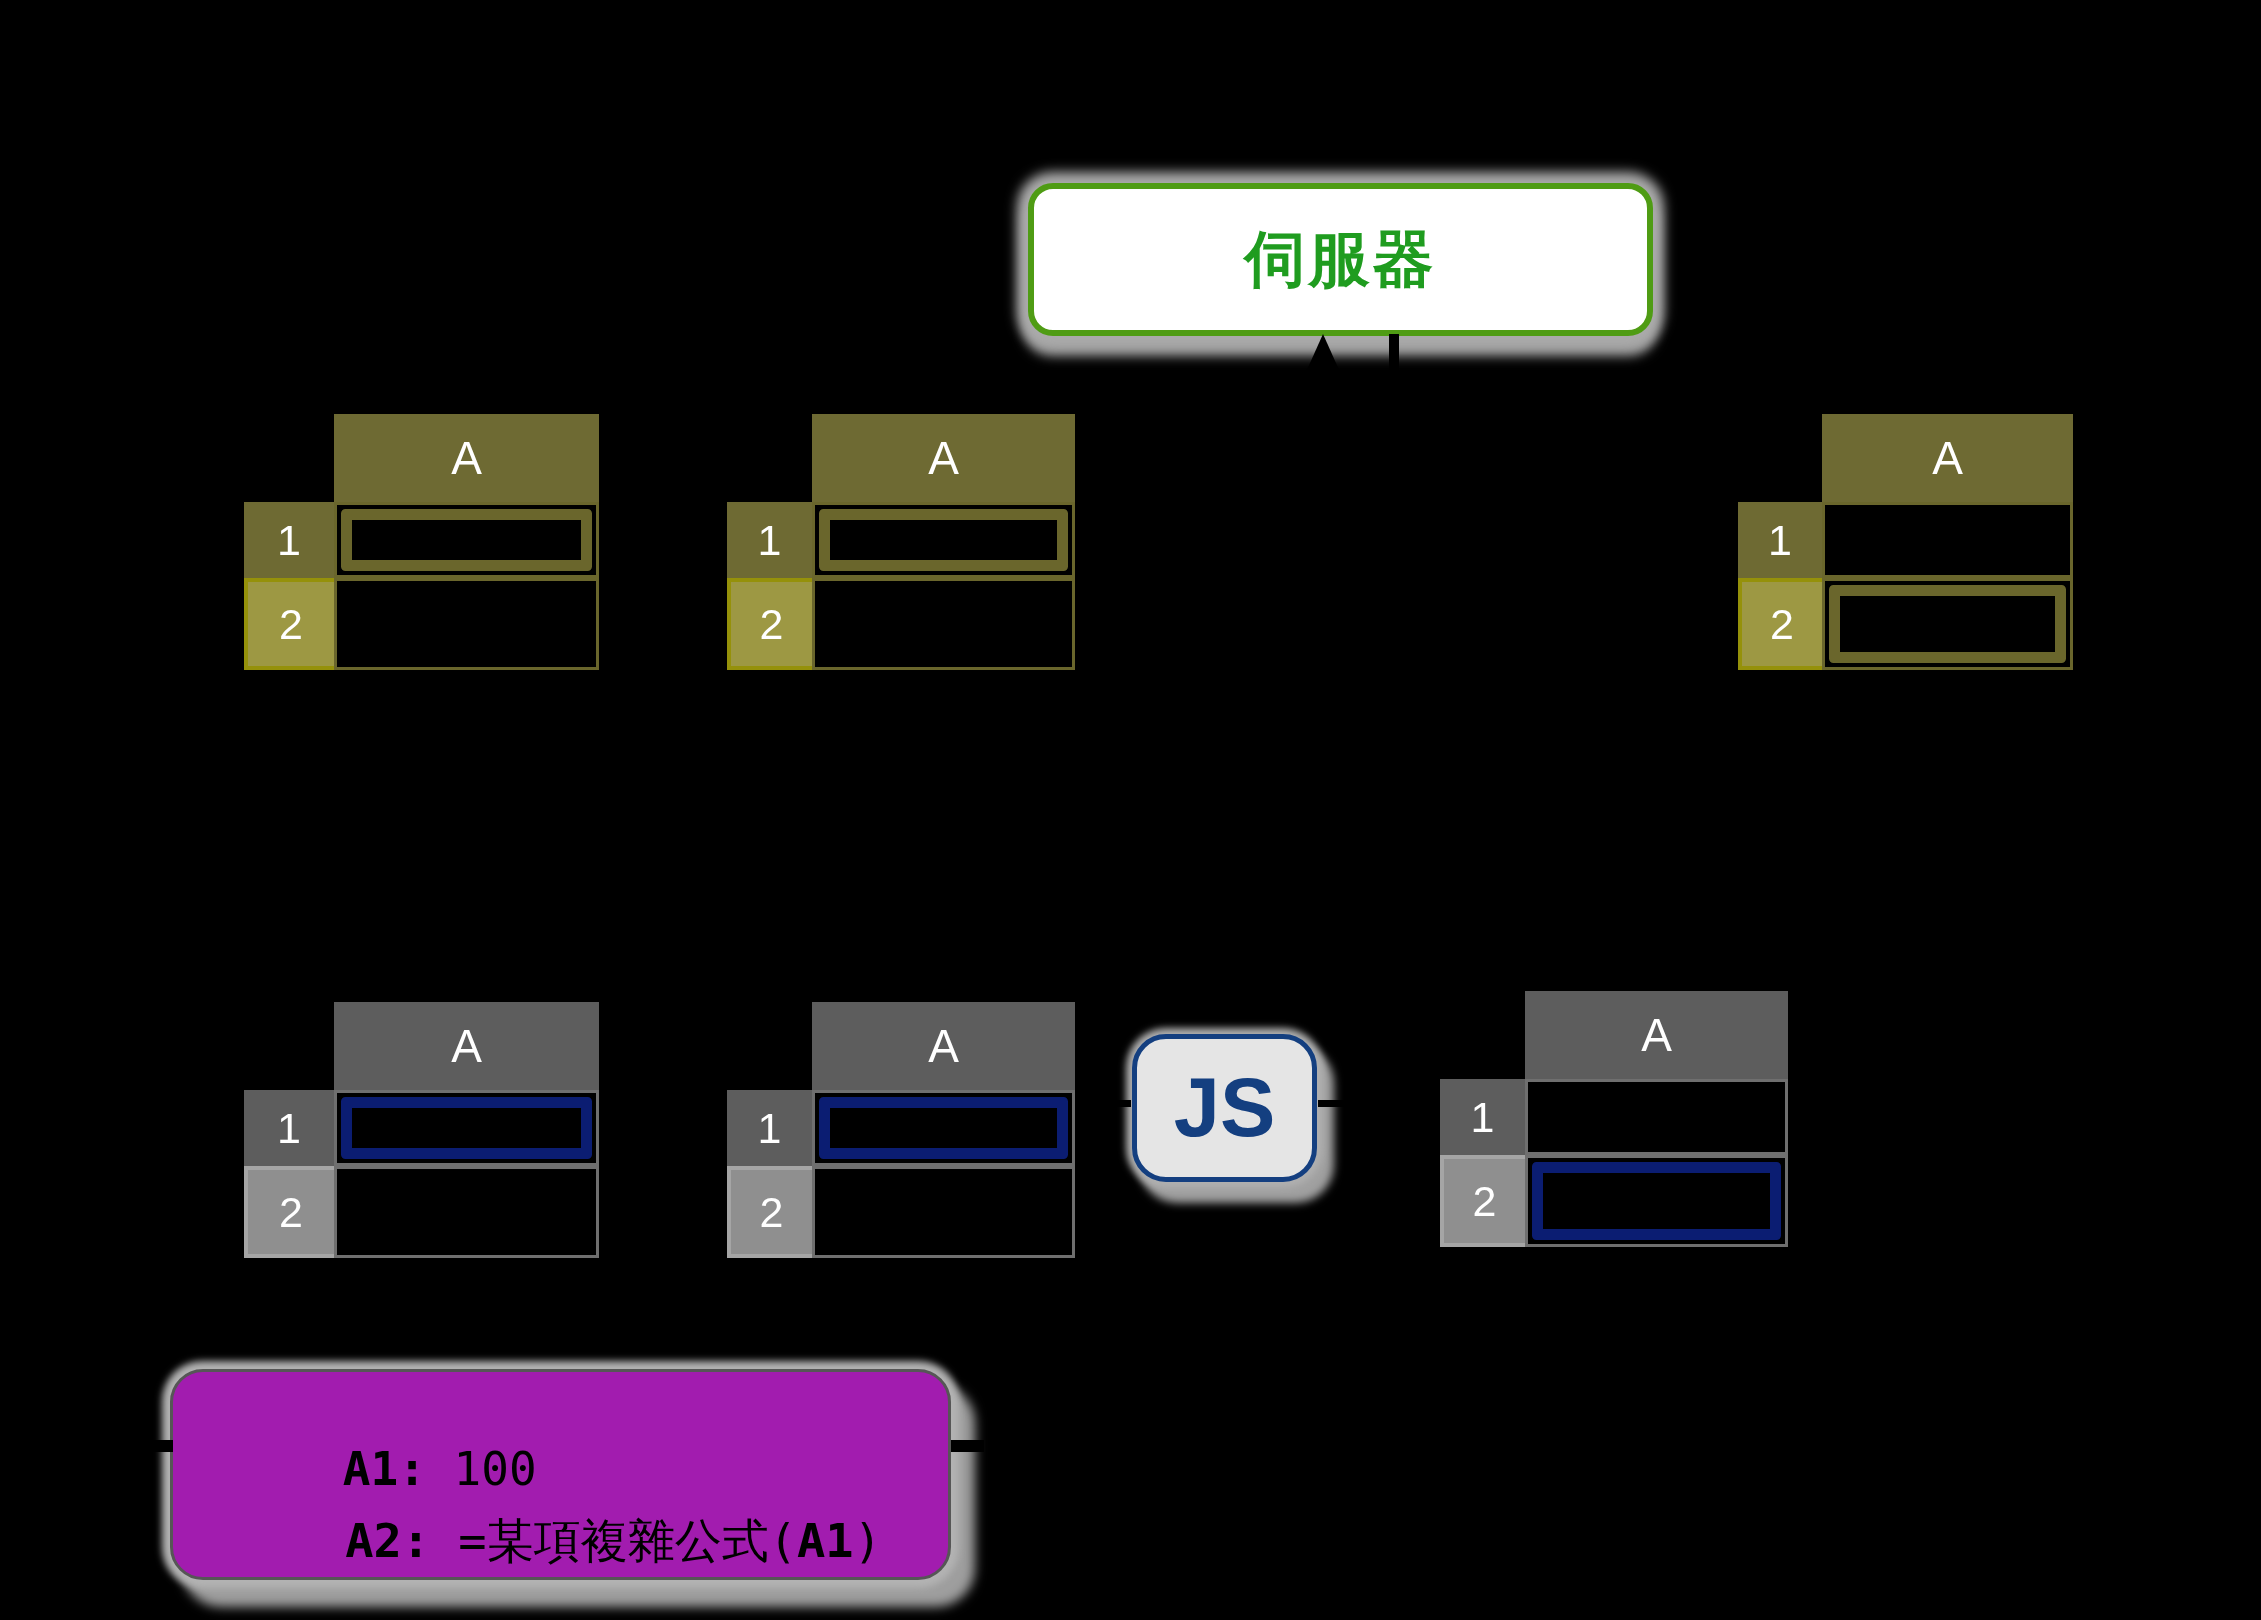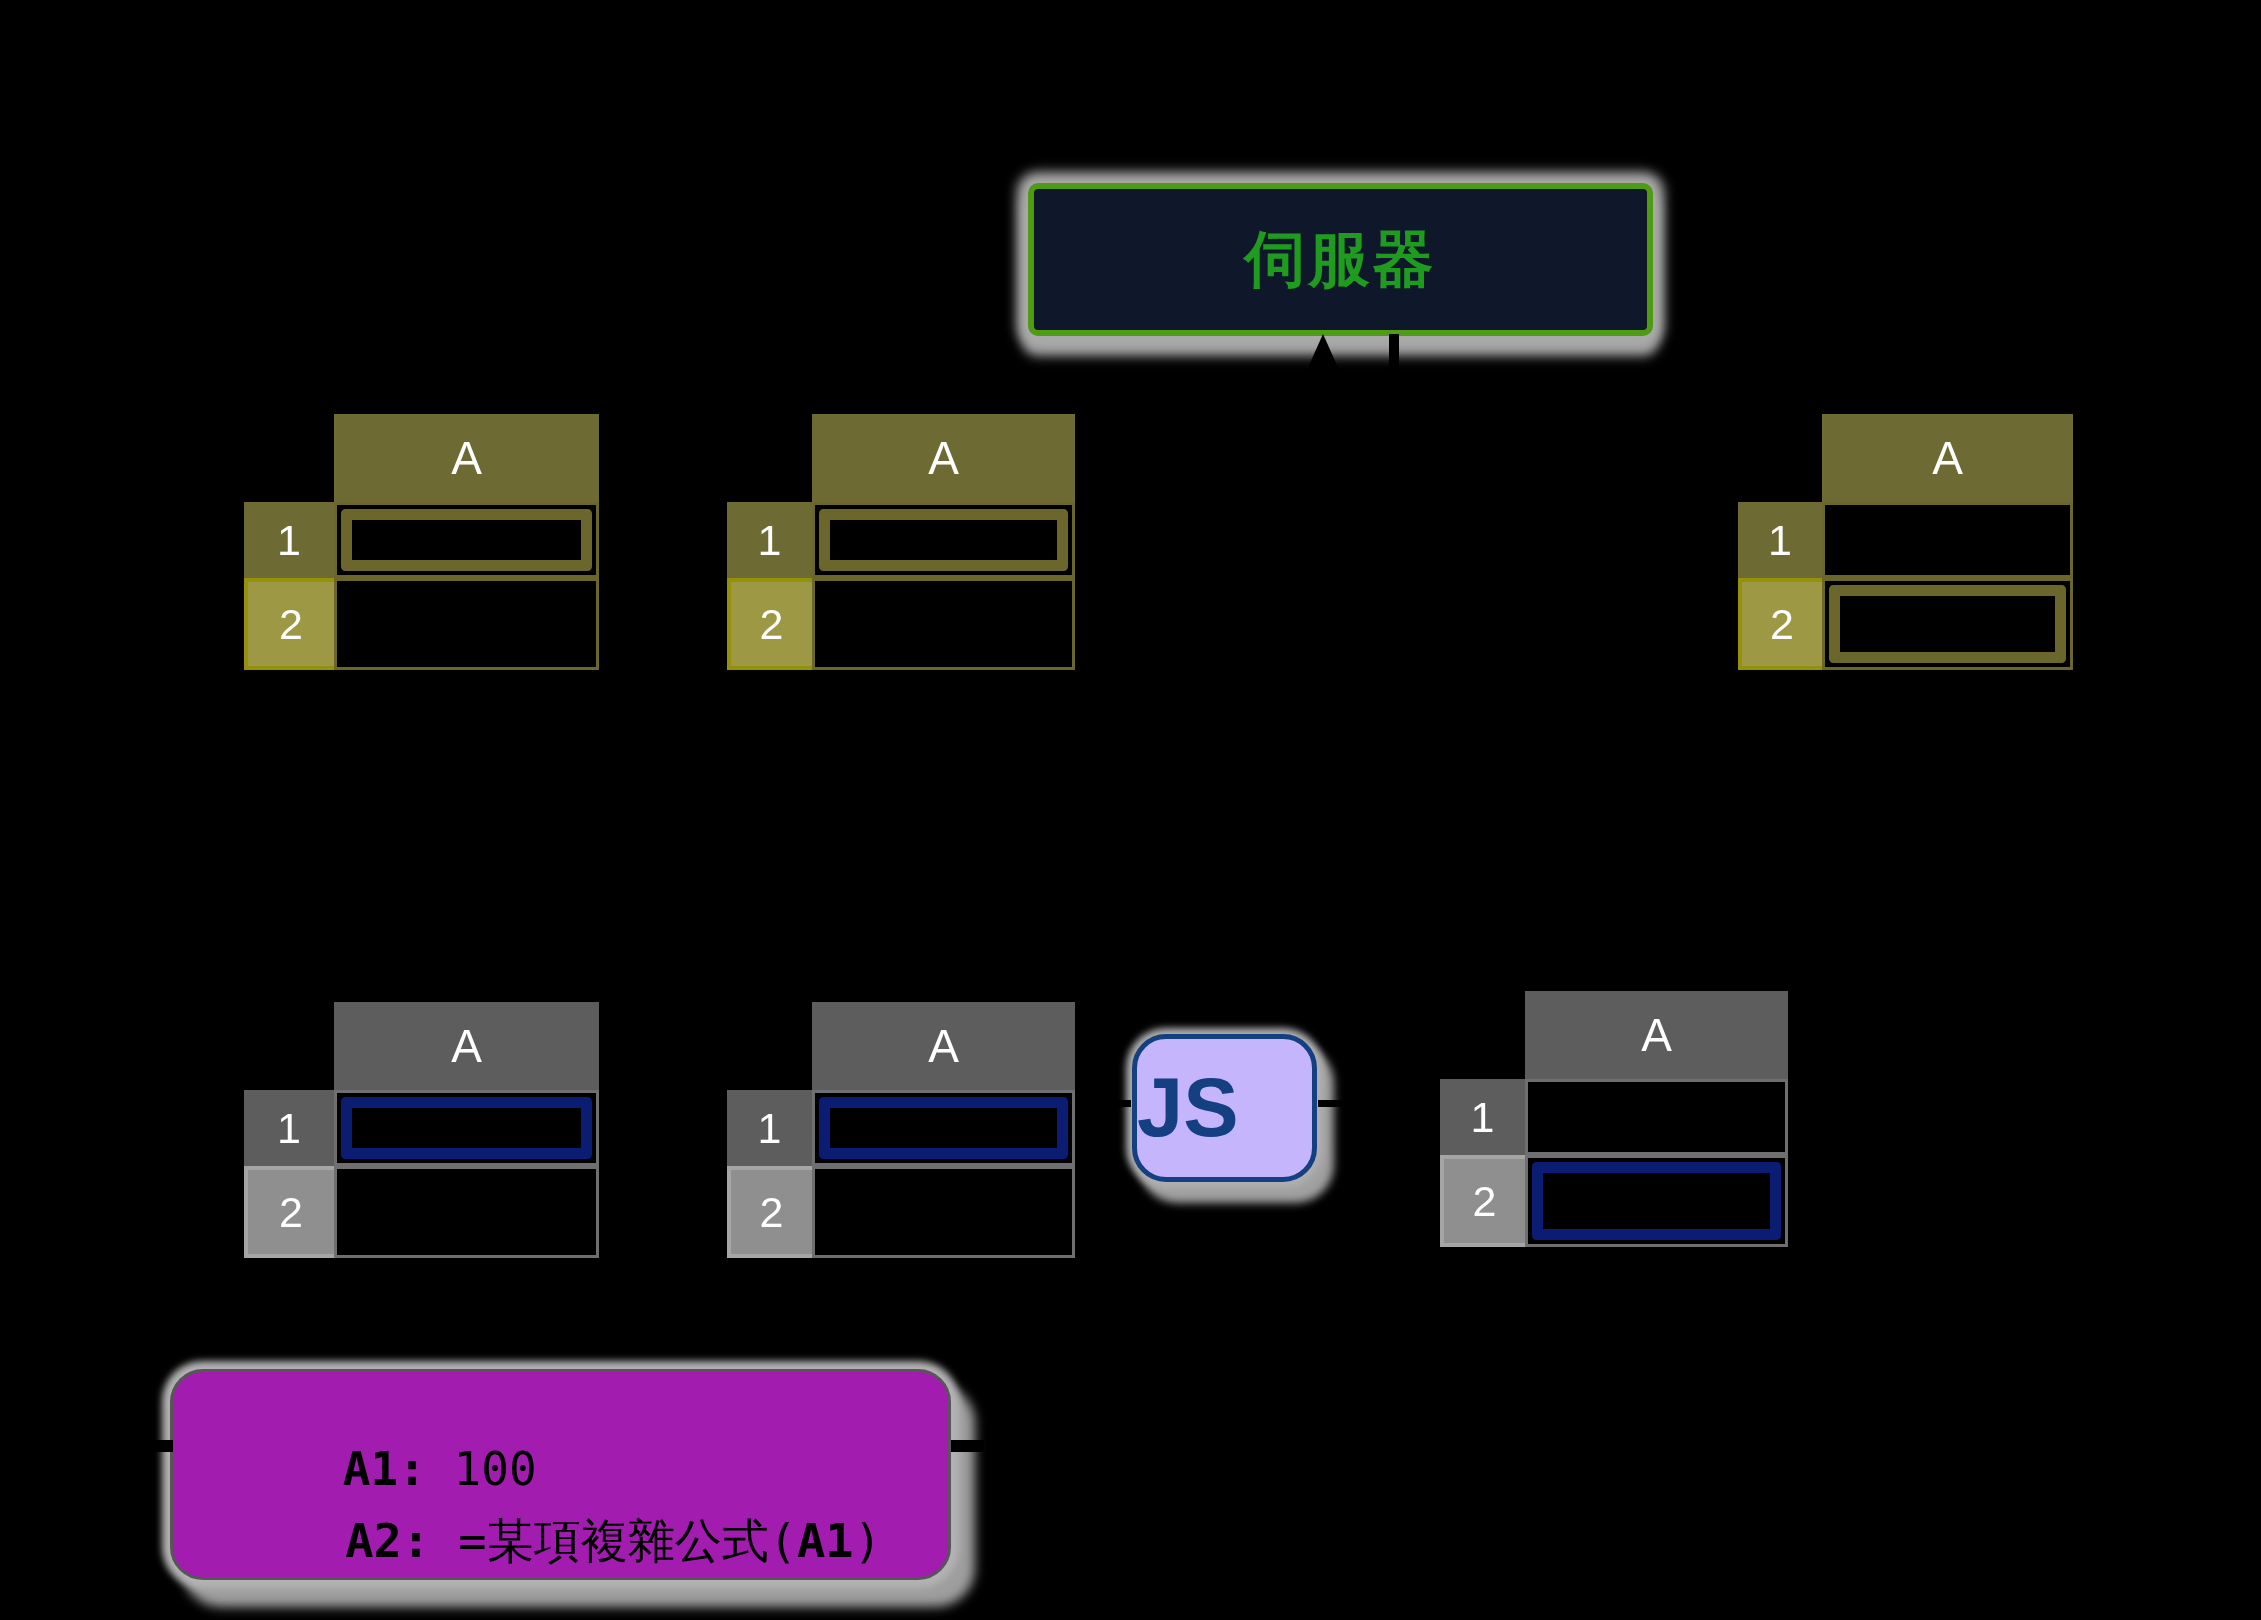--- a/index.html
+++ b/index.html
@@ -5,34 +5,34 @@
   html,body{margin:0;padding:0;background:#000;}
   body{width:2261px;height:1620px;position:relative;overflow:hidden;
        font-family:"Liberation Sans", sans-serif;}
 
   
   .abs{position:absolute;}
 
   
   .server-box{
     left:1028px;top:183px;width:625px;height:153px;
-    background:#0f172a;border:6px solid #4f9c14;border-radius:10px;
+    background:#ffffff;border:6px solid #4f9c14;border-radius:25px;
     box-sizing:border-box;
     box-shadow:0 0 12px 10.4px #ababab, 0 15px 12px 4.4px #9b9b9b;
     display:flex;align-items:center;justify-content:center;
     z-index:2;
   }
   .server-box .lbl{color:#1f9c1f;font-size:61px;font-weight:bold;letter-spacing:3px;}
 
   .js-box{
     left:1132px;top:1034px;width:185px;height:148px;
-    background:#c4b5fd;border:5.2px solid #143f80;border-radius:34px;
+    background:#e5e5e5;border:5.2px solid #143f80;border-radius:34px;
     box-sizing:border-box;
     box-shadow:0 0 7.4px 6px #b0b0b0, 12px 16.3px 9px 4.4px #a0a0a0;
-    display:flex;align-items:center;justify-content:flex-start;
+    display:flex;align-items:center;justify-content:center;
     z-index:2;
   }
   .js-box .lbl{color:#143f80;font-size:83px;font-weight:bold;}
 
   .formula-box{
     left:170px;top:1369px;width:781px;height:211px;
     background:#a21caf;border:3.7px solid #565656;border-radius:33px;
     box-sizing:border-box;
     box-shadow:0 0 7.4px 7.4px #b3b3b3, 18px 21px 10.4px 6px #9e9e9e;
     z-index:2;

